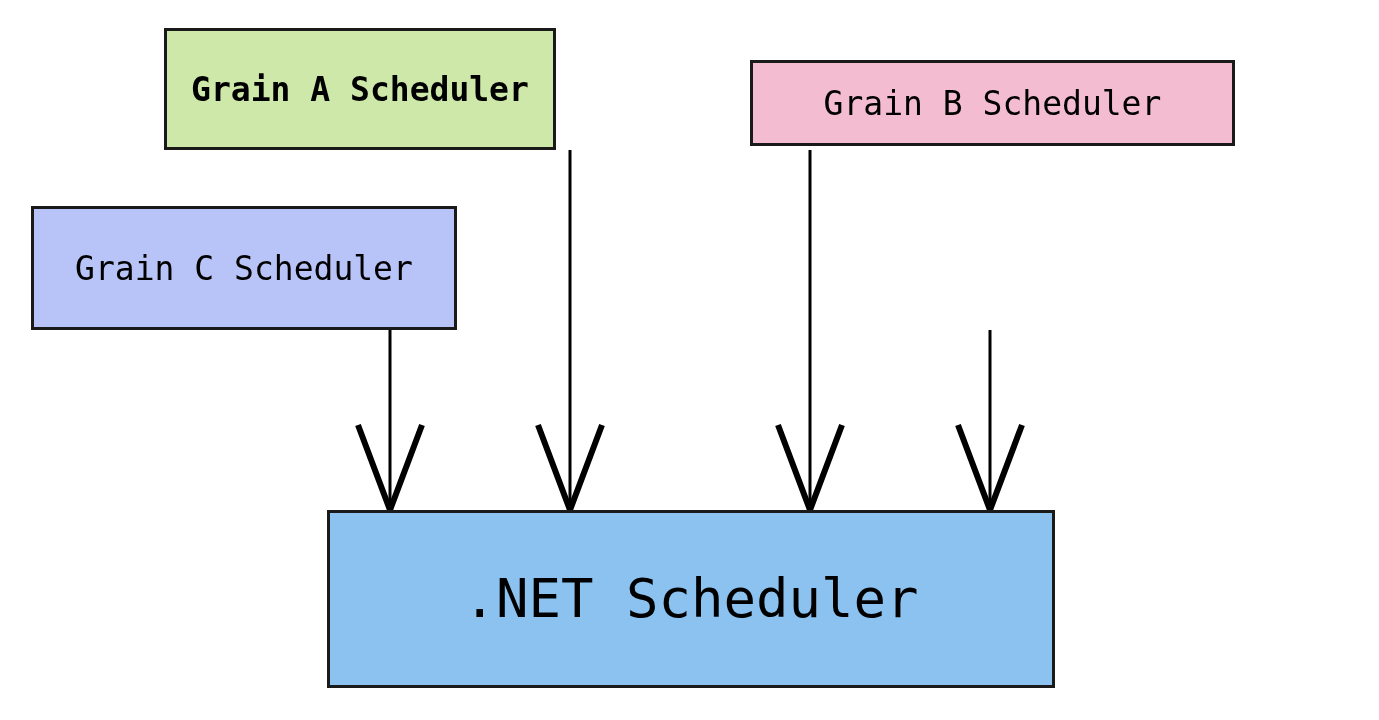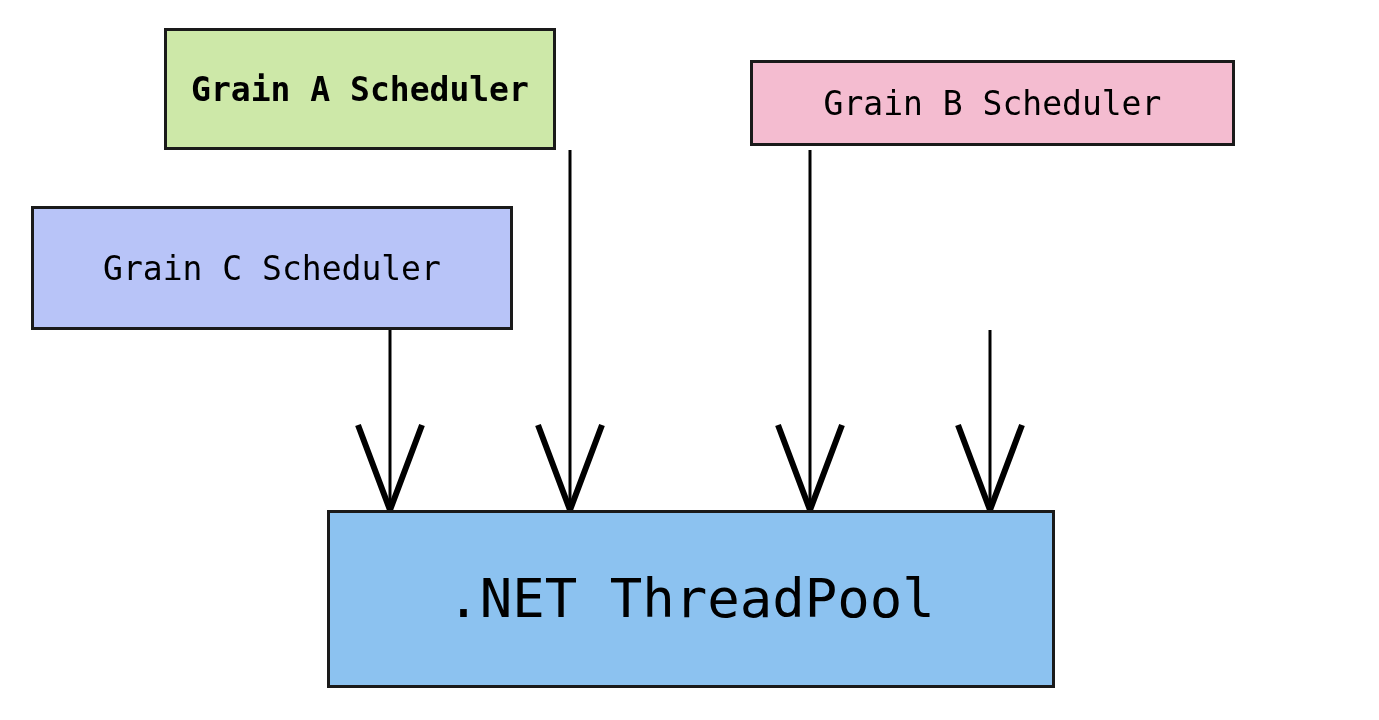--- a/index.html
+++ b/index.html
@@ -76,22 +76,22 @@
   </svg>
 
   <div class="node" id="node-grain-a" style="left: 164px; top: 28px; width: 392px; height: 122px; background: rgb(205, 232, 168); border-color: rgb(26, 26, 26); font-weight: bold;">
     <span class="node-label scheduler-label">Grain A Scheduler</span>
   </div>
 
   <div class="node" id="node-grain-b" style="left: 750px; top: 28px; width: 485px; height: 86px; background: rgb(244, 188, 208); border-color: rgb(26, 26, 26); margin-top: 32px;">
     <span class="node-label scheduler-label">Grain B Scheduler</span>
   </div>
 
-  <div class="node" id="node-grain-c" style="left: 31px; top: 206px; width: 482px; height: 124px; background: rgb(184, 196, 248); border-color: rgb(26, 26, 26);">
+  <div class="node" id="node-grain-c" style="left: 31px; top: 206px; width: 426px; height: 124px; background: rgb(184, 196, 248); border-color: rgb(26, 26, 26);">
     <span class="node-label scheduler-label">Grain C Scheduler</span>
   </div>
 
 
   <div class="node" id="node-threadpool" style="left: 327px; top: 510px; width: 728px; height: 178px; background: rgb(140, 194, 240); border-color: rgb(26, 26, 26);">
-    <span class="node-label pool-label">.NET ThreadPool</span>
+    <span class="node-label pool-label">.NET Scheduler</span>
   </div>
 
 </div>
 
 </body></html>

